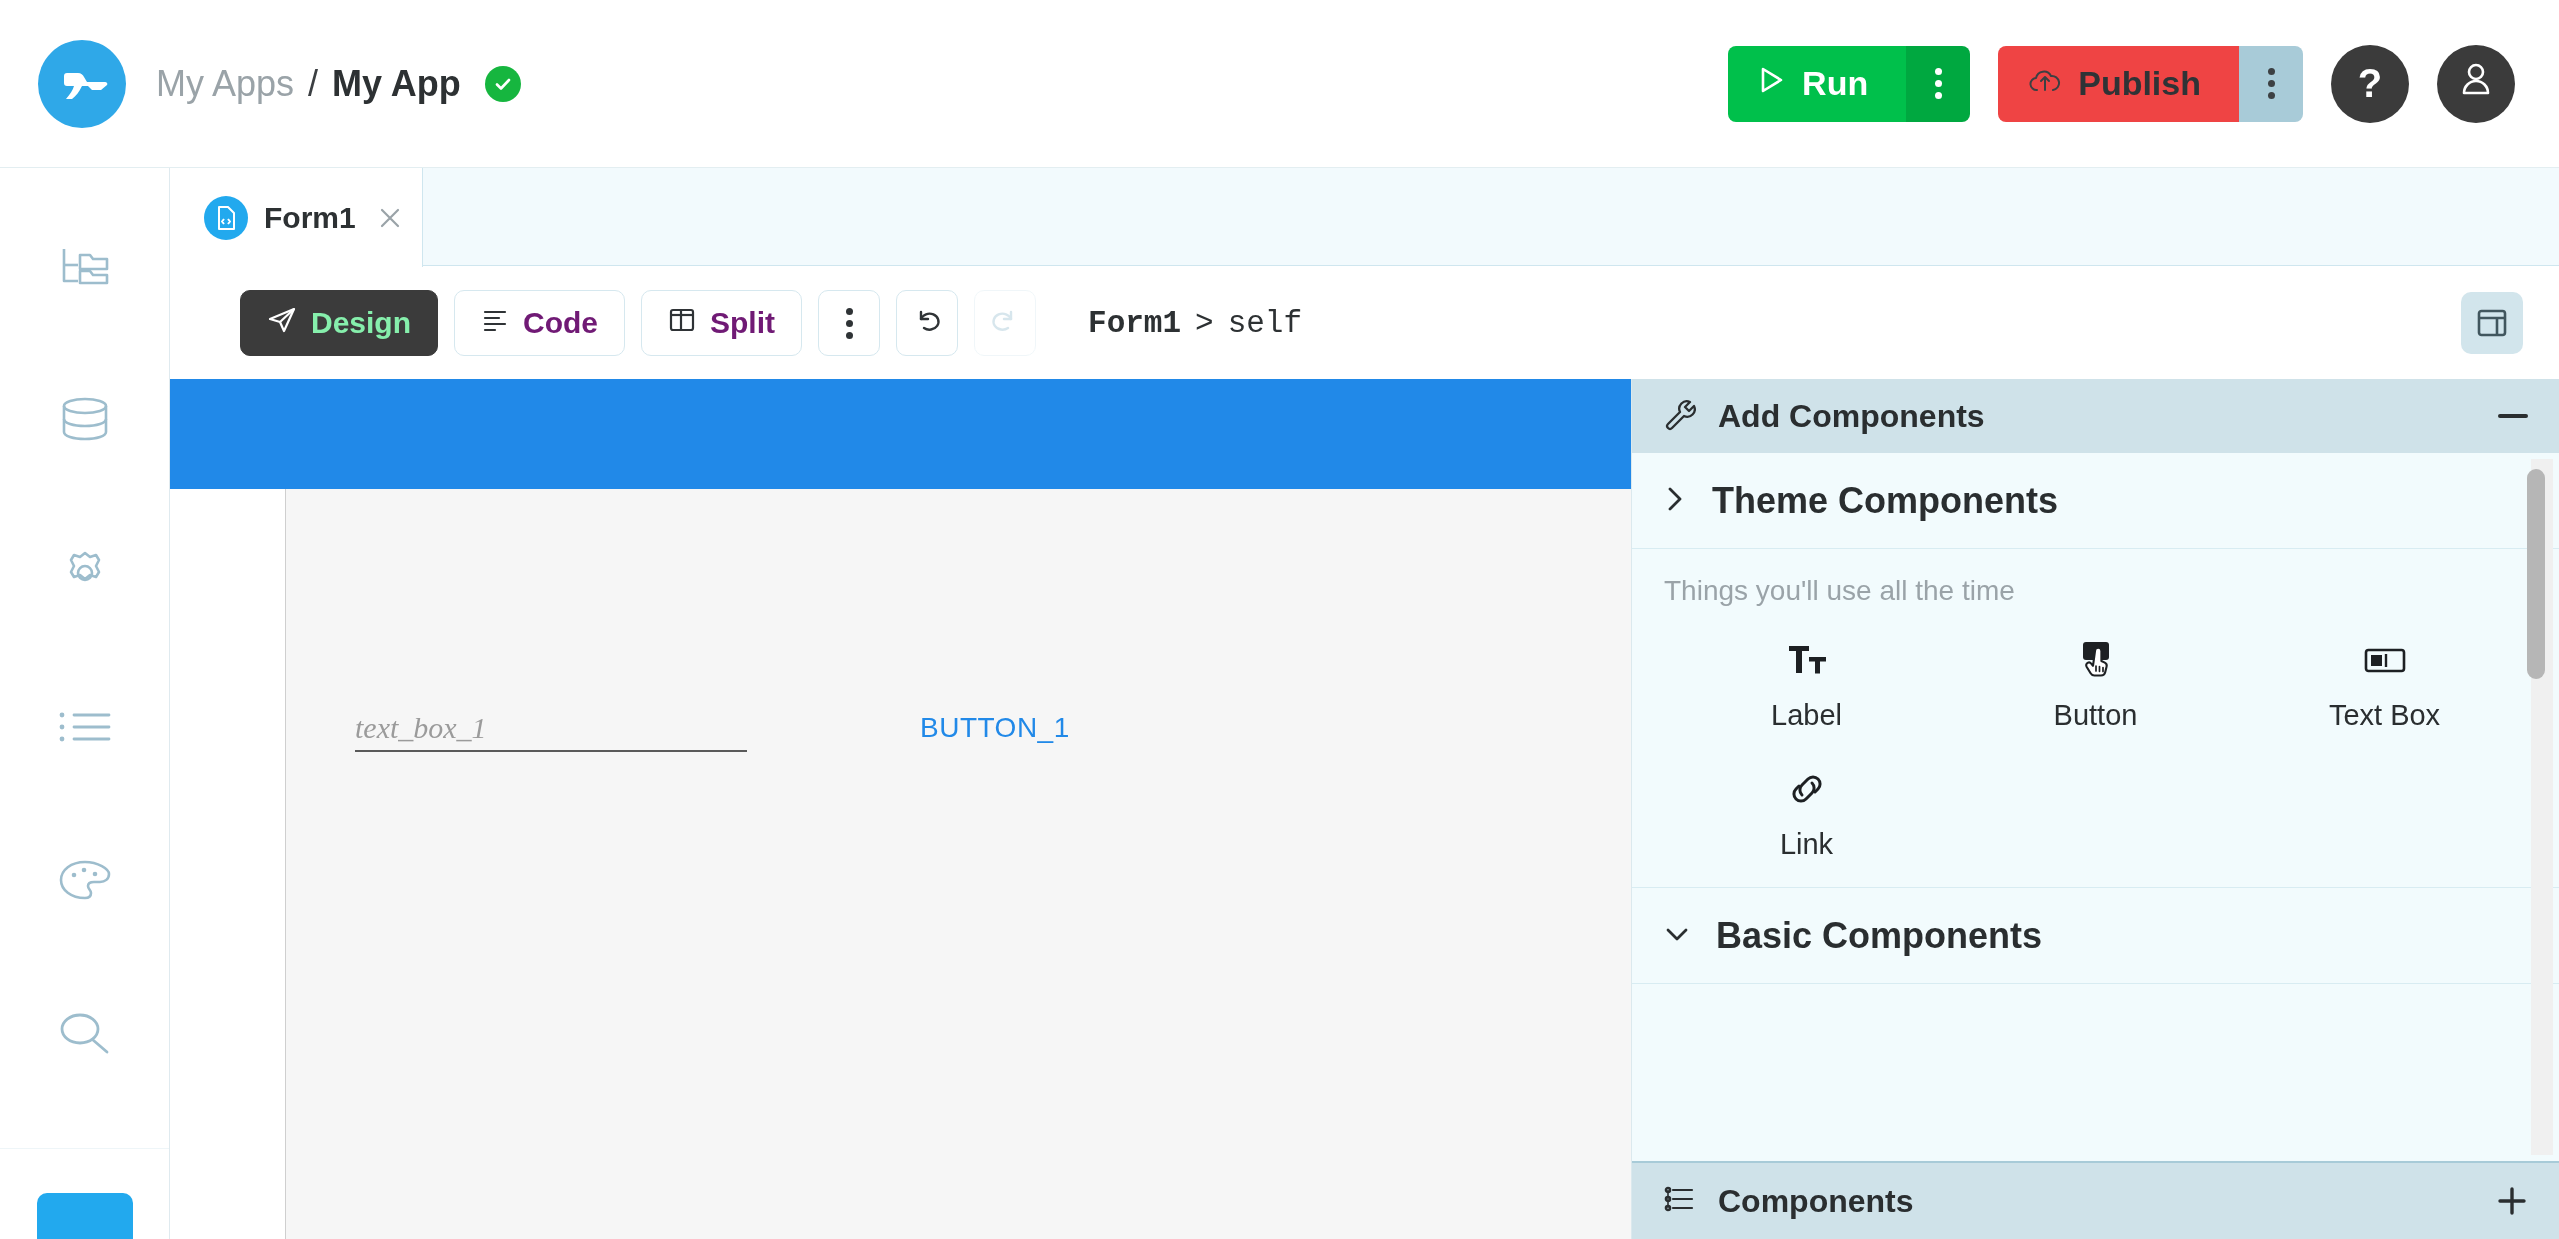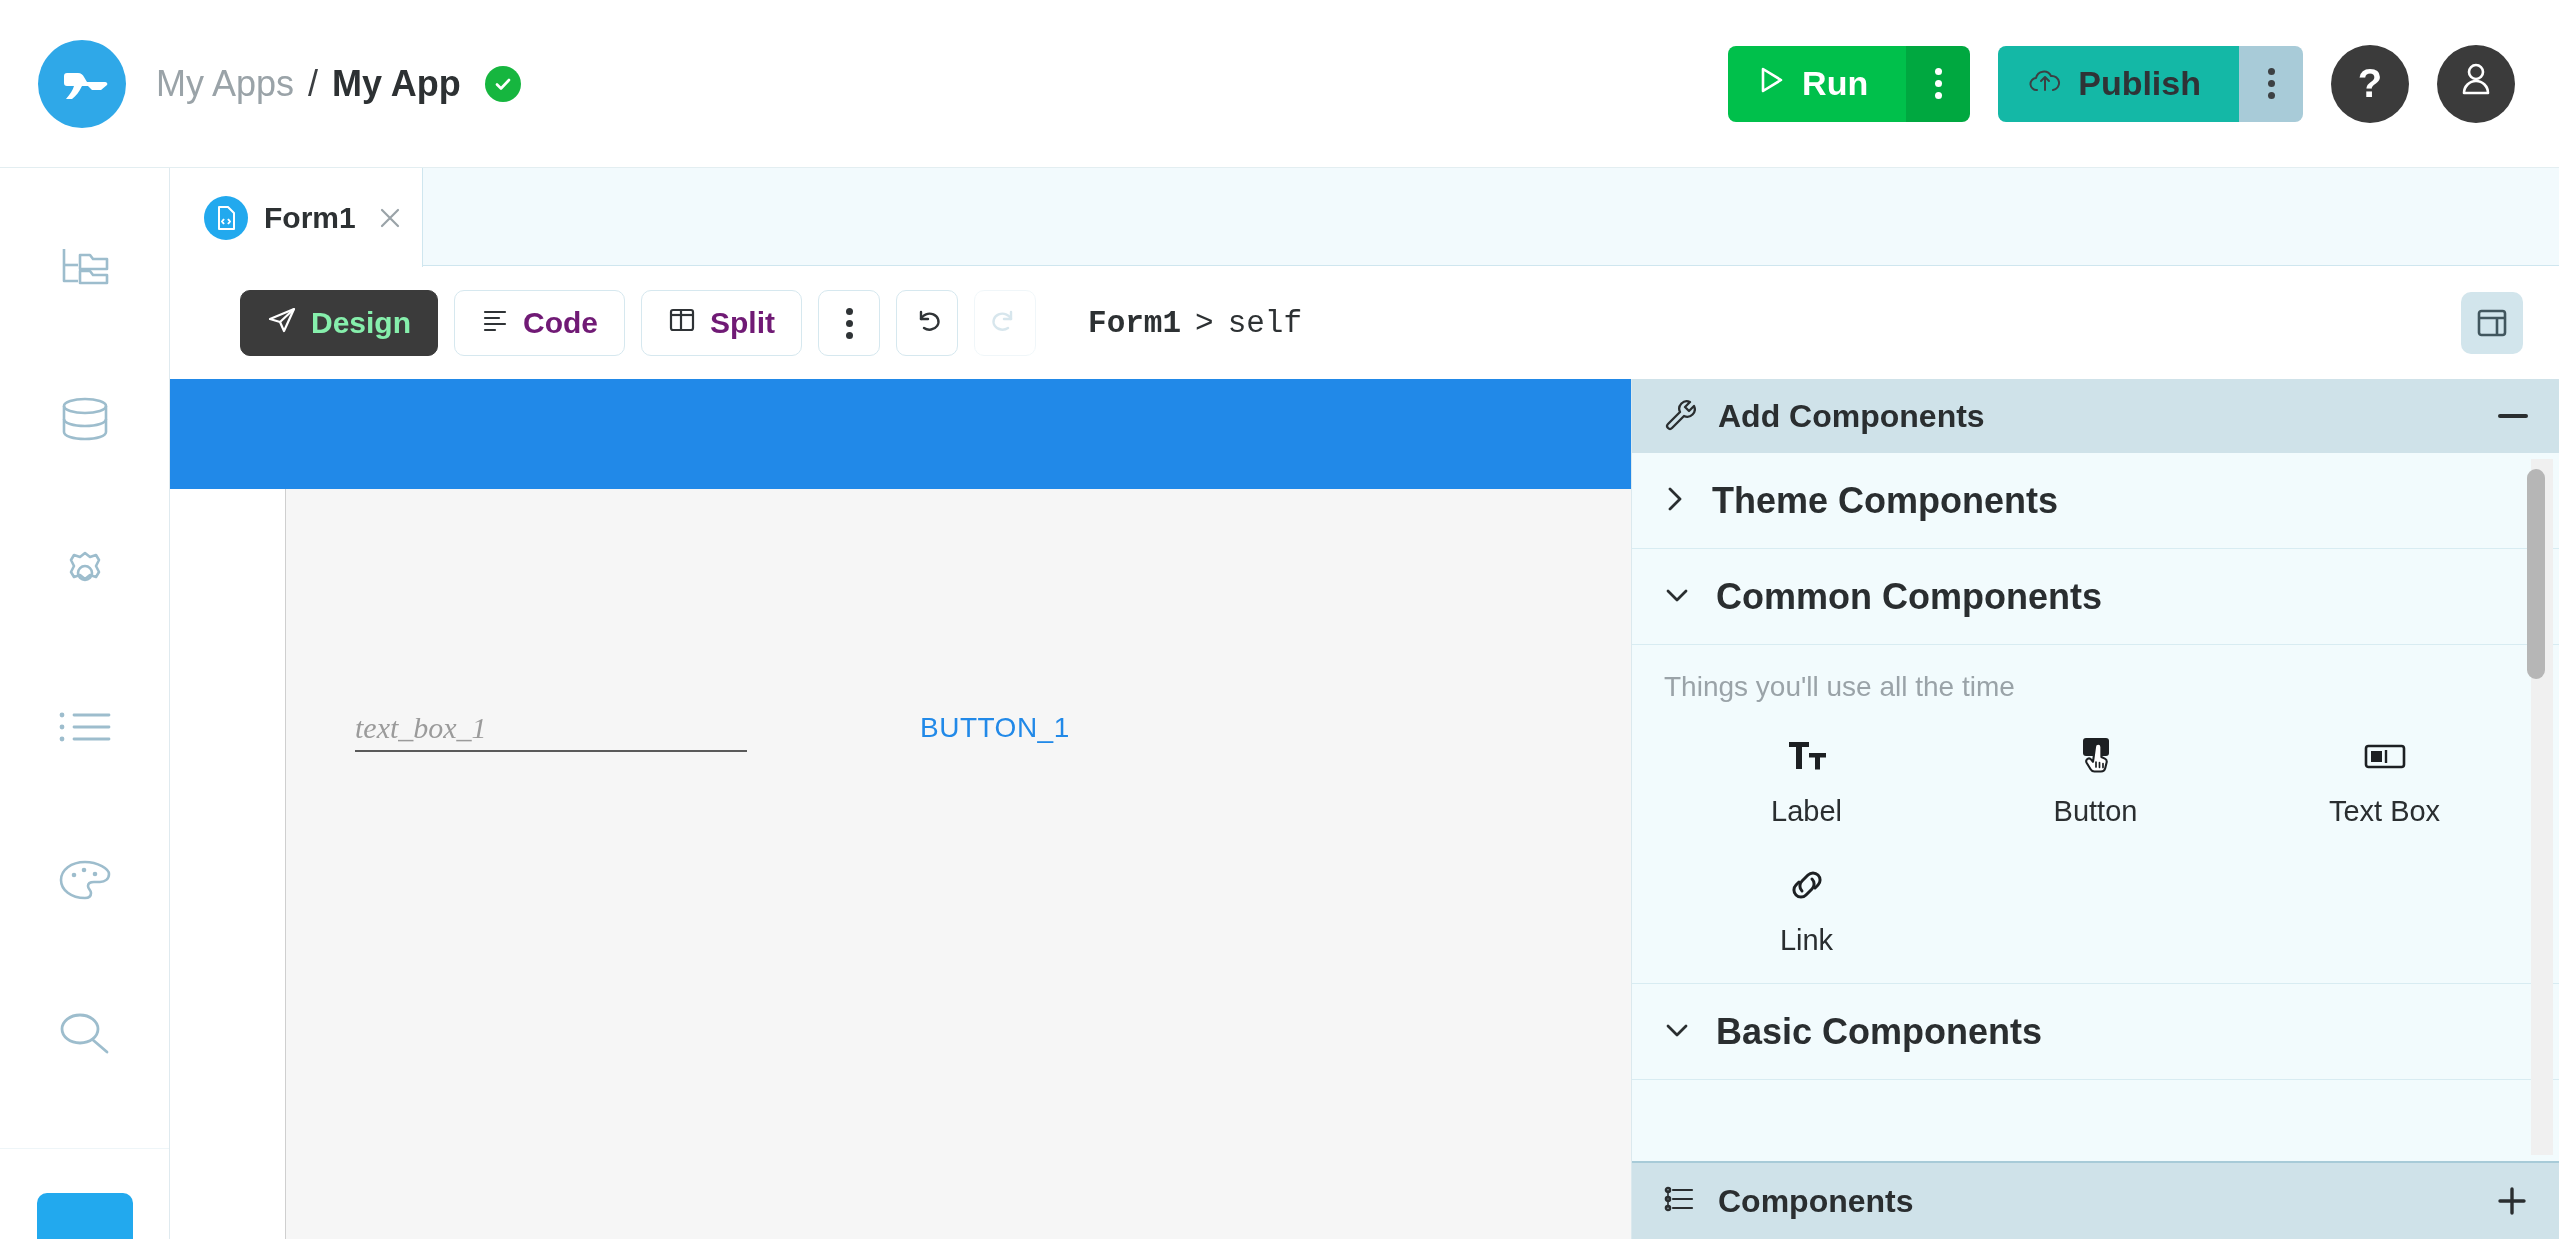--- a/index.html
+++ b/index.html
@@ -51,21 +51,21 @@
     font-size: 34px; font-weight: 700;
     cursor: pointer;
   }
   .split-caret {
     width: 64px; height: 100%;
     display: flex; align-items: center; justify-content: center;
     cursor: pointer;
   }
   .run .split-main { background: #00c04b; color: #ffffff; }
   .run .split-caret { background: #00a840; }
-  .publish .split-main { background: #14b8a6; color: #2f3336; }
+  .publish .split-main { background: #ef4444; color: #2f3336; }
   .publish .split-caret { background: #a8cbd8; }
   .kebab { display: flex; flex-direction: column; gap: 5px; align-items: center; }
   .kebab i { width: 7px; height: 7px; border-radius: 50%; display: block; }
   .run .kebab i { background: #fff; }
   .publish .kebab i { background: #3c4043; }
   .circle-btn {
     width: 78px; height: 78px; border-radius: 50%;
     background: #3b3b3b; color: #ffffff;
     display: flex; align-items: center; justify-content: center;
     font-size: 40px; font-weight: 700; cursor: pointer;
@@ -492,28 +492,20 @@
 
       <div class="rp-row">
         <span>
           <svg width="26" height="30" viewBox="0 0 26 30" fill="none" stroke="#2a2e30" stroke-width="2.8" stroke-linecap="round" stroke-linejoin="round">
               <path d="M8 5 L18 15 L8 25"></path>
             </svg>
         </span>
         <span class="lbl">Theme Components</span>
       </div>
 
-      <div class="rp-row">
-        <span>
-          <svg width="30" height="26" viewBox="0 0 30 26" fill="none" stroke="#2a2e30" stroke-width="2.8" stroke-linecap="round" stroke-linejoin="round">
-              <path d="M6 9 L15 18 L24 9"></path>
-            </svg>
-        </span>
-        <span class="lbl">Common Components</span>
-      </div>
 
       <div class="rp-group">
         <div class="rp-hint">Things you'll use all the time</div>
         <div class="comp-grid">
 
           <div class="comp">
             <span class="cicon">
               <svg width="42" height="38" viewBox="0 0 42 38" fill="#1d2023">
                 <path d="M3 5 h20 v5 h-7 v22 h-6 V10 H3 z"></path>
                 <path d="M23 16 h17 v4.5 h-6 v12 h-5 v-12 h-6 z"></path>

